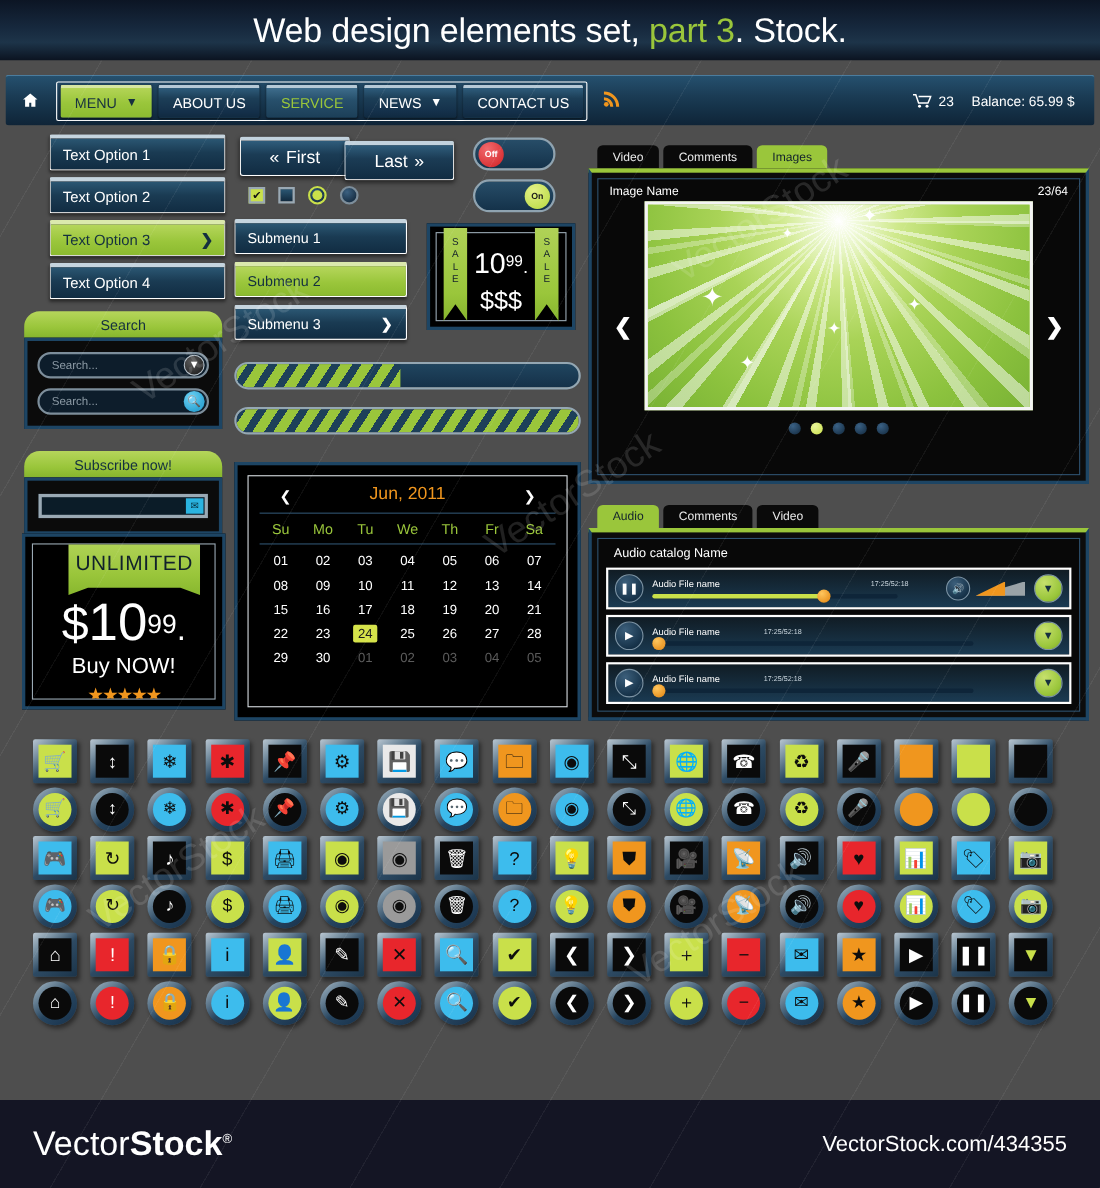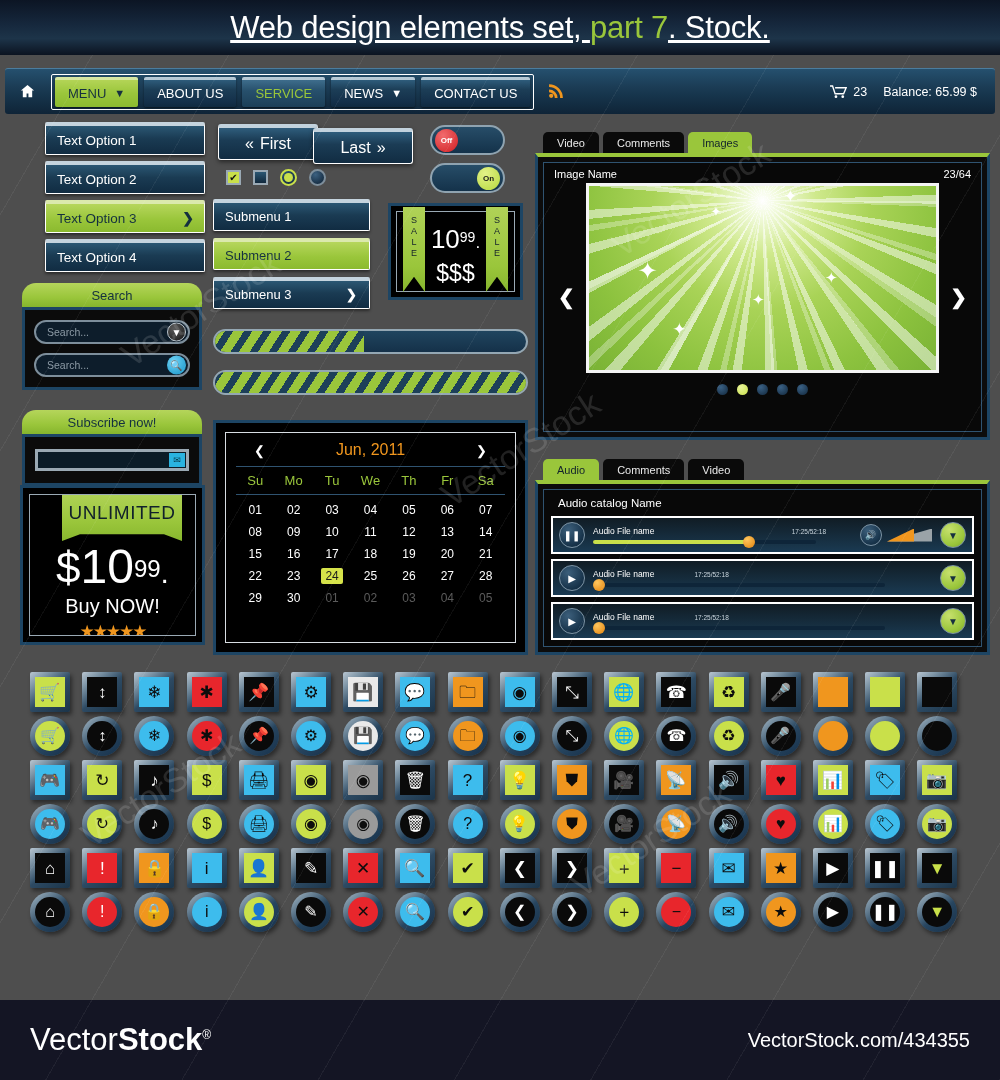--- a/index.html
+++ b/index.html
@@ -13,21 +13,21 @@
   .banner{
     position:absolute; left:0; top:0; width:1000px; height:55px;
     background:linear-gradient(180deg,#0c1524 0%, #16283d 45%, #1d3449 70%, #0b1320 100%);
     display:flex; align-items:center; justify-content:center;
   }
   .banner h1{
     font-size:31px; font-weight:normal; color:#ffffff; letter-spacing:-0.2px;
     white-space:nowrap;
   }
   .banner .grn{color:#9ac63b;}
-  .banner .wht{color:#ffffff;text-decoration:underline;}
+  .banner .wht{color:#ffffff;}
 
   .grayband{
     position:absolute; left:0; top:55px; width:1000px; height:1025px;
     background:#4e4e4e;
   }
   
   .hatch{
     position:absolute; left:0; top:55px; width:1000px; height:1025px;
     background-image:repeating-linear-gradient(-60deg, rgba(255,255,255,0.055) 0 1px, rgba(255,255,255,0) 1px 118px);
     pointer-events:none; z-index:60;
@@ -252,21 +252,21 @@
   .vslogo{color:#fff;font-size:31px;}
   .vslogo b{font-weight:bold;}
   .vslogo sup{font-size:12px;}
   .vsurl{color:#fff;font-size:20px;}
 </style>
 </head>
 <body>
 
 <div class="banner">
   <h1>
-    <span class="wht">Web design elements set, </span><span class="grn">part 7</span><span class="wht">. Stock.</span>
+    <span class="wht">Web design elements set, </span><span class="grn">part 3</span><span class="wht">. Stock.</span>
   </h1>
 </div>
 
 <div class="grayband"></div>
 
 <div class="navbar">
   <div class="home-box">
     <svg width="15" height="15" viewBox="0 0 16 16">
         <path d="M8 1L1 7h2v7h4V10h2v4h4V7h2z" fill="#fff"></path>
       </svg>

